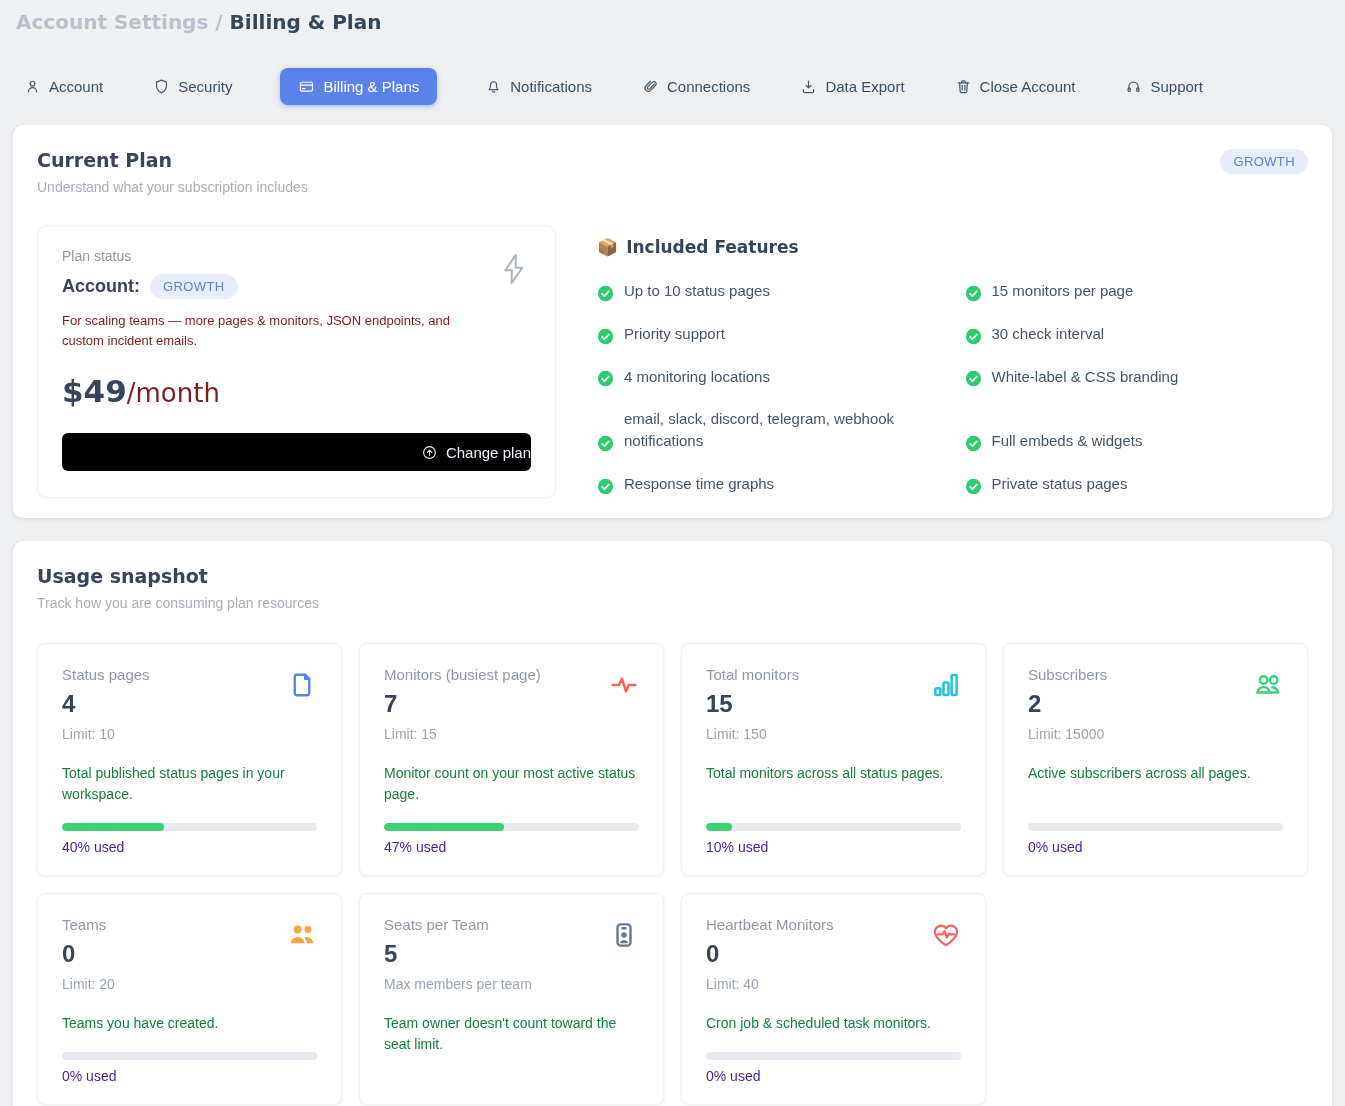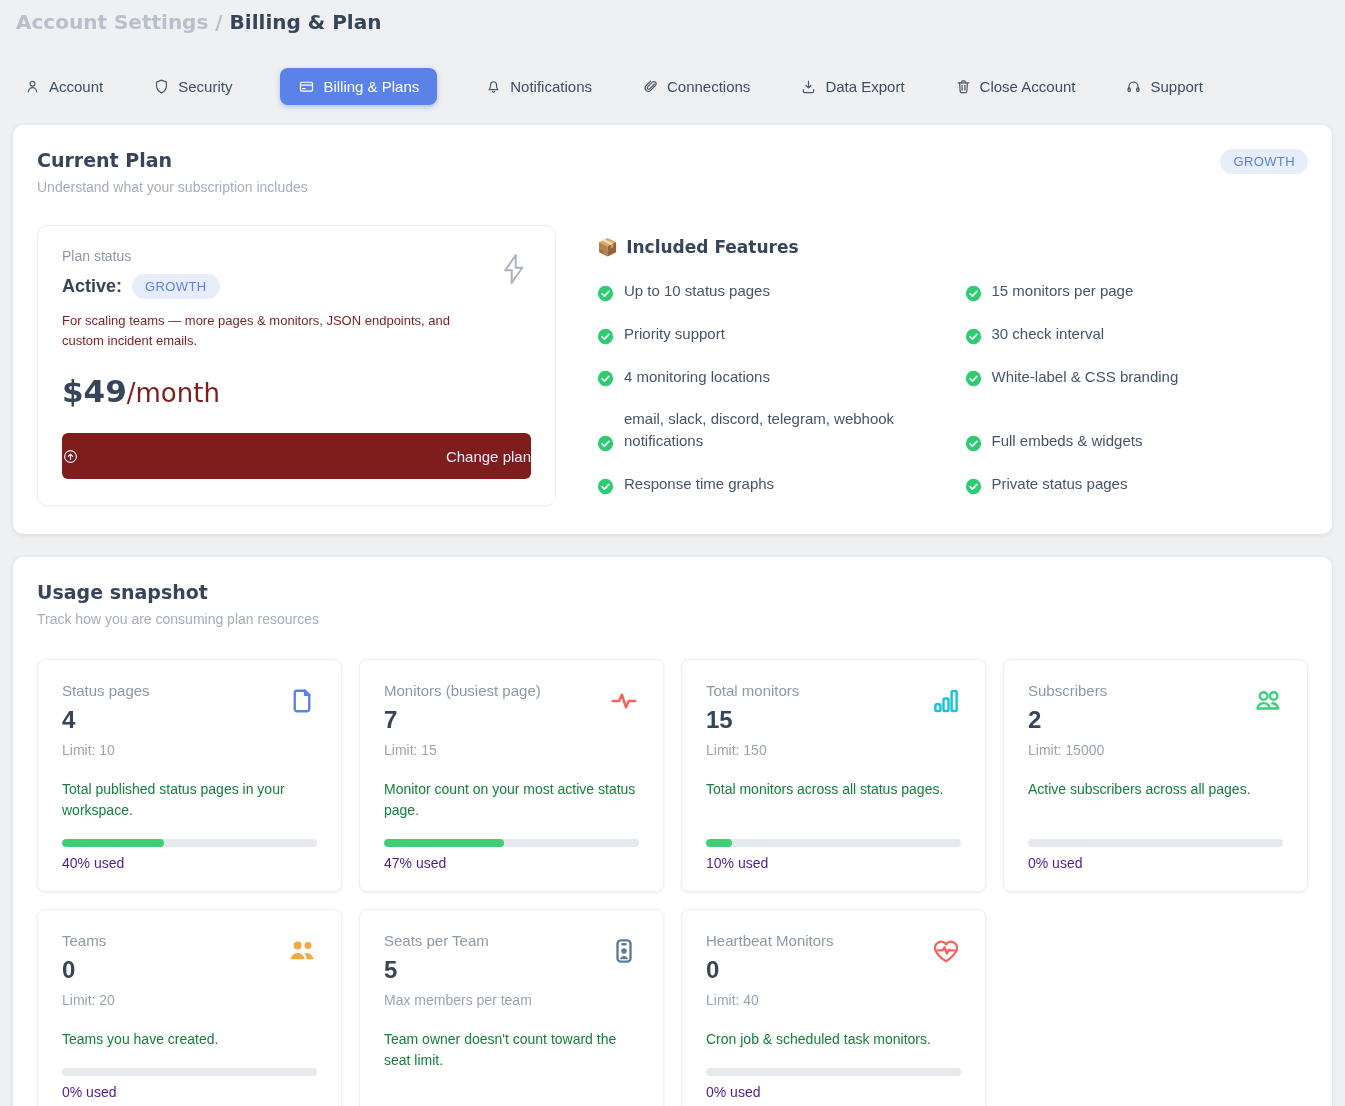--- a/index.html
+++ b/index.html
@@ -18,41 +18,41 @@
 
   
   .tabs { display:flex; align-items:center; gap:46px; padding:34px 16px 6px 22px; }
   .tab { display:flex; align-items:center; gap:8px; font-size:15px; color:#3e4f63; cursor:pointer; padding:10px 2px; border-radius:8px; white-space:nowrap; }
   .tab svg { width:17px; height:17px; stroke:#4a5a6d; fill:none; stroke-width:1.7; stroke-linecap:round; stroke-linejoin:round; }
   .tab.active { background:#5b82e8; color:#ffffff; padding:10px 18px; box-shadow:0 2px 5px rgba(91,130,232,.45); }
   .tab.active svg { stroke:#ffffff; }
 
   .card { background:#ffffff; border-radius:10px; margin:0 13px; box-shadow:0 1px 4px rgba(25,39,59,.10); }
   .card + .card { margin-top:23px; }
-  .card-pad { padding:24px 24px 28px 24px; }
+  .card-pad { padding:24px 24px 20px 24px; }
 
   .card-head { display:flex; justify-content:space-between; align-items:flex-start; }
   .card-title { font-family:"DejaVu Sans", sans-serif; font-size:19px; font-weight:700; color:#36455a; }
   .card-sub { font-size:14px; color:#a6aeb9; margin-top:8px; }
 
   .pill { display:inline-block; background:#e7edfb; color:#5b82e8; font-size:13px; font-weight:500; padding:5px 13px; border-radius:13px; letter-spacing:.4px; }
 
   
   .plan-flex { display:flex; margin-top:30px; }
   .plan-box { position:relative; width:519px; flex:0 0 519px; border:1px solid #edeff3; border-radius:10px; padding:22px 24px 26px 24px; box-shadow:0 1px 2px rgba(25,39,59,.04); }
   .plan-status-label { font-size:14px; color:#8e99a6; }
   .plan-active-row { display:flex; align-items:center; gap:10px; margin-top:10px; }
   .plan-active { font-size:18px; font-weight:600; color:#36455a; }
   .plan-desc { font-size:13px; color:#7f1d1d; line-height:1.55; margin-top:12px; max-width:410px; }
   .plan-price { margin-top:22px; font-family:"DejaVu Sans", sans-serif; }
   .price-amount { font-size:31px; font-weight:700; color:#36455a;margin-top:15px; }
   .price-period { font-size:26px; font-weight:400; color:#7f1d1d; }
   .bolt { position:absolute; top:26px; right:26px; }
   .bolt svg { width:30px; height:34px; stroke:#a9b2bd; fill:none; stroke-width:1.6; stroke-linejoin:round; }
-  .change-btn { margin-top:24px; width:100%; height:46px; background:#7f1d1d; border:none; border-radius:6px; color:#e9effc; font-size:15px; font-family:"Liberation Sans", sans-serif; display:flex; align-items:center; justify-content:space-between; gap:8px; cursor:pointer; }
+  .change-btn { margin-top:24px; width:100%; height:38px; background:#000000; border:none; border-radius:6px; color:#e9effc; font-size:15px; font-family:"Liberation Sans", sans-serif; display:flex; align-items:center; justify-content:flex-end; gap:8px; cursor:pointer; }
   .change-btn svg { width:17px; height:17px; stroke:#e9effc; fill:none; stroke-width:1.6; stroke-linecap:round; stroke-linejoin:round; }
 
   .features { flex:1; padding-left:41px; padding-top:12px; }
   .features-title { font-family:"DejaVu Sans", sans-serif; font-size:17px; font-weight:700; color:#36455a; display:flex; align-items:center; gap:8px; }
   .features-grid { display:grid; grid-template-columns:1fr 1fr; column-gap:24px; row-gap:21px; margin-top:23px; }
   .feature { display:flex; align-items:flex-end; gap:10px; font-size:15px; color:#44556a; line-height:1.45; }
   .feature .check { flex:0 0 17px; width:17px; height:17px; margin-top:1px; }
 
   
   .usage-grid { display:grid; grid-template-columns:repeat(4,1fr); gap:17px; margin-top:32px; }
@@ -155,21 +155,21 @@
 
     <div class="plan-flex">
       <div class="plan-box">
         <div class="bolt">
           <svg viewBox="0 0 24 28">
               <path d="M13.5 2.5L4.8 15h5.4L10 25.5 18.8 13h-5.4z"></path>
             </svg>
         </div>
         <div class="plan-status-label">Plan status</div>
         <div class="plan-active-row">
-          <span class="plan-active">Active:</span>
+          <span class="plan-active">Account:</span>
           <span class="pill">GROWTH</span>
         </div>
         <div class="plan-desc">For scaling teams — more pages &amp; monitors, JSON endpoints, and custom incident emails.</div>
         <div class="plan-price">
           <span class="price-amount">$49</span><span class="price-period">/month</span>
         </div>
         <button class="change-btn">
           <svg viewBox="0 0 24 24">
               <circle cx="12" cy="12" r="8.3"></circle>
               <path d="M12 16V8.6M12 8.6l-3.1 3.1M12 8.6l3.1 3.1"></path>

